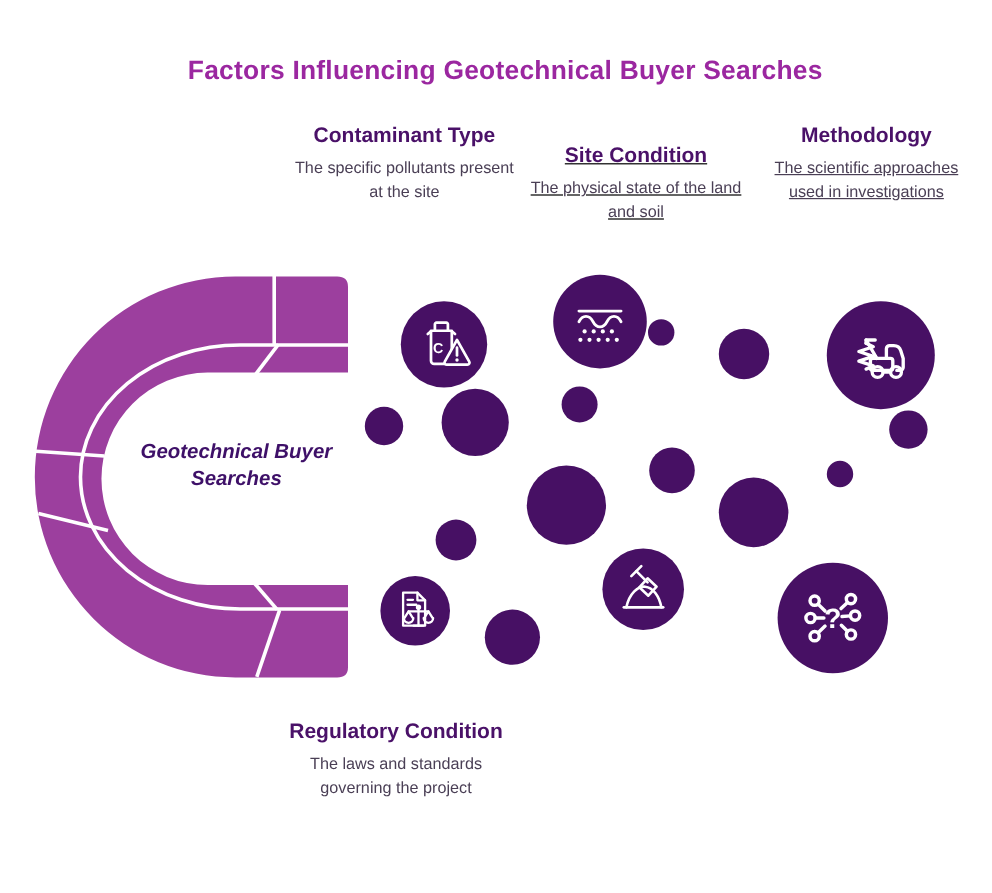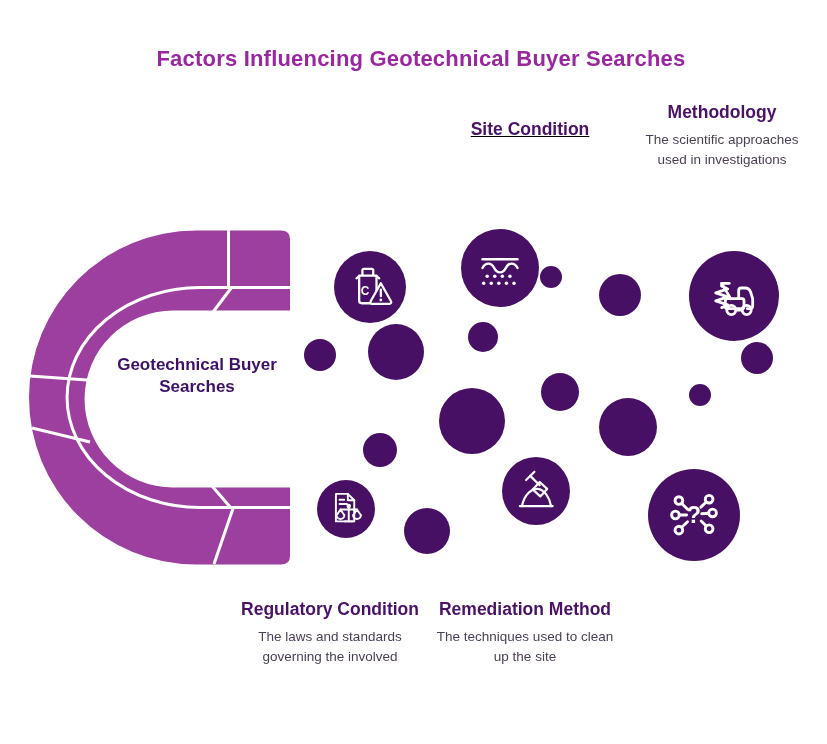--- a/index.html
+++ b/index.html
@@ -25,34 +25,34 @@
   .factor h3{
     margin:0 0 7px 0;font-size:17.5px;font-weight:bold;color:var(--heading);
     line-height:1.28;
   }
   .factor p{
     margin:0 auto;font-size:13.5px;color:var(--body);line-height:1.45;
   }
   .f-top1{left:242px;top:101px;width:190px;}
   .f-top2{left:435px;top:118px;width:190px;text-decoration:underline;}
   .f-top3{left:627px;top:101px;width:190px;}
-  .f-top3 p{max-width:158px;}
+  .f-top3 p{max-width:158px;text-decoration:underline;}
   .f-bot1{left:240px;top:598px;width:180px;}
   .f-bot2{left:435px;top:598px;width:180px;}
   .f-bot3{left:631px;top:598px;width:180px;}
   .dot{position:absolute;border-radius:50%;background:var(--deep);}
   .icircle{
     position:absolute;border-radius:50%;background:var(--deep);
     display:flex;align-items:center;justify-content:center;
   }
   .icircle svg{display:block;}
   .magnet-layer{position:absolute;left:0;top:0;}
   .magnet-label{
-    position:absolute;left:117px;top:354px;width:160px;text-align:center;
-    font-size:17px;font-weight:bold;color:#3e1068;line-height:1.32;
+    position:absolute;left:117px;top:366px;width:160px;text-align:center;
+    font-size:17px;font-weight:bold;color:#3e1068;line-height:1.32;font-style:italic;
   }
   .ic{stroke:#fff;stroke-width:2.1;fill:none;stroke-linecap:round;stroke-linejoin:round;}
   .ic-fill{fill:#fff;stroke:none;}
   .ic-mask{fill:var(--deep);stroke:#fff;stroke-width:2.1;stroke-linejoin:round;}
   .ic-text{fill:#fff;stroke:none;font-family:"Liberation Sans",sans-serif;font-weight:bold;}
 </style>
 </head>
 <body>
 
 <div class="stage">
@@ -165,30 +165,31 @@
       <circle class="ic" cx="35" cy="34" r="2.8"></circle>
       <path class="ic" d="M15.1,15.6 L19.3,19.8"></path>
       <path class="ic" d="M13.4,24 H18.6"></path>
       <path class="ic" d="M15.1,32.9 L19.3,28.9"></path>
       <path class="ic" d="M32.9,14.6 L29,18.3"></path>
       <path class="ic" d="M34.6,22.7 L29.6,23.1"></path>
       <path class="ic" d="M32.9,32 L29.2,28.4"></path>
     </svg>
   </div>
 
+  <div class="factor f-top1">
+    <h3>Contaminant Type</h3>
+    <p>The specific pollutants present at the site</p>
+  </div>
   <div class="factor f-top2">
     <h3>Site Condition</h3>
+    <p>The physical state of the land and soil</p>
   </div>
   <div class="factor f-top3">
     <h3>Methodology</h3>
     <p>The scientific approaches used in investigations</p>
   </div>
 
   <div class="factor f-bot1">
     <h3>Regulatory Condition</h3>
-    <p>The laws and standards governing the involved</p>
-  </div>
-  <div class="factor f-bot2">
-    <h3>Remediation Method</h3>
-    <p>The techniques used to clean up the site</p>
+    <p>The laws and standards governing the project</p>
   </div>
 
 </div>
 
 </body></html>

